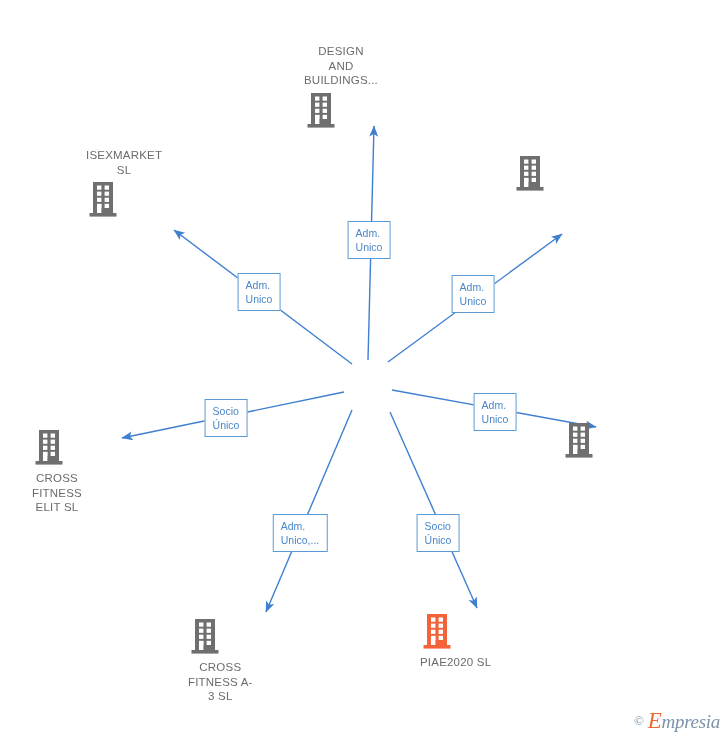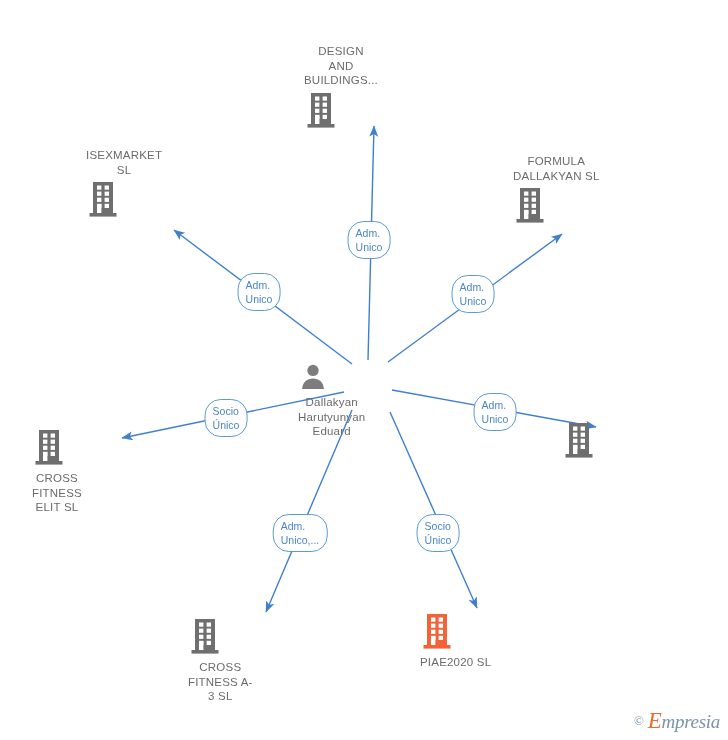--- a/index.html
+++ b/index.html
@@ -46,21 +46,21 @@
     width: 34px;
     height: 40px;
     display: block;
   }
   .node.label-top .node-label { margin-bottom: 3px; }
   .node.label-bottom .node-label { margin-top: 3px; }
 
   .edge-label {
     position: absolute;
     border: 1.4px solid #5b9bd5;
-    border-radius: 16px;
+    border-radius: 0;
     background: #ffffff;
     color: #4a86c8;
     font-size: 10.5px;
     line-height: 14px;
     padding: 4px 7px 4px 7px;
     text-align: left;
     white-space: pre-line;
     box-sizing: border-box;
     transform: translate(-50%, -50%);
   }
@@ -106,29 +106,20 @@
         <line x1="368" y1="360" x2="374" y2="126" stroke="#3f7fd0" stroke-width="1.4" marker-end="url(#arrowhead)"></line>
         <line x1="352" y1="364" x2="174" y2="230" stroke="#3f7fd0" stroke-width="1.4" marker-end="url(#arrowhead)"></line>
         <line x1="388" y1="362" x2="562" y2="234" stroke="#3f7fd0" stroke-width="1.4" marker-end="url(#arrowhead)"></line>
         <line x1="344" y1="392" x2="122" y2="438" stroke="#3f7fd0" stroke-width="1.4" marker-end="url(#arrowhead)"></line>
         <line x1="392" y1="390" x2="596" y2="427" stroke="#3f7fd0" stroke-width="1.4" marker-end="url(#arrowhead)"></line>
         <line x1="352" y1="410" x2="266" y2="612" stroke="#3f7fd0" stroke-width="1.4" marker-end="url(#arrowhead)"></line>
         <line x1="390" y1="412" x2="477" y2="608" stroke="#3f7fd0" stroke-width="1.4" marker-end="url(#arrowhead)"></line>
       </g>
   </svg>
 
-  <div class="node label-bottom" id="node-person-center" style="left:368px; top:362px;">
-    <svg class="node-icon" viewBox="0 0 34 34" style="width:30px;height:30px;">
-      <circle cx="17" cy="9.5" r="6.4" fill="#7d7d7d"></circle>
-      <path d="M4.6 30.5 C5.4 22.4 10.4 18.6 17 18.6 C23.6 18.6 28.6 22.4 29.4 30.5 Z" fill="#7d7d7d"></path>
-    </svg>
-    <div class="node-label">Dallakyan
-Harutyunyan
-Eduard</div>
-  </div>
 
   <div id="nodes-group">
       <div class="node label-top" style="left: 374px; top: 44px;">
         <div class="node-label">DESIGN
 AND
 BUILDINGS...</div>
         <svg viewBox="0 0 34 40" class="node-icon">
           <path d="M7 2 H27 V33 H7 Z" fill="#6f6f6f"></path>
           <rect x="3.5" y="33" width="27" height="3.6" fill="#6f6f6f"></rect>
           <rect x="11" y="5.5" width="4.4" height="4.2" fill="#ffffff"></rect>
@@ -153,22 +144,20 @@
           <rect x="11" y="11.6" width="4.4" height="4.2" fill="#ffffff"></rect>
           <rect x="18.6" y="11.6" width="4.4" height="4.2" fill="#ffffff"></rect>
           <rect x="11" y="17.7" width="4.4" height="4.2" fill="#ffffff"></rect>
           <rect x="18.6" y="17.7" width="4.4" height="4.2" fill="#ffffff"></rect>
           <rect x="11" y="23.8" width="4.4" height="4.2" fill="#ffffff"></rect>
           <rect x="18.6" y="23.8" width="4.4" height="4.2" fill="#ffffff"></rect>
           <rect x="11.0" y="24.0" width="4.4" height="9.0" fill="#ffffff"></rect>
         </svg>
       </div>
       <div class="node label-top" style="left: 583px; top: 154px;">
-        <div class="node-label">FORMULA
-DALLAKYAN  SL</div>
         <svg viewBox="0 0 34 40" class="node-icon">
           <path d="M7 2 H27 V33 H7 Z" fill="#6f6f6f"></path>
           <rect x="3.5" y="33" width="27" height="3.6" fill="#6f6f6f"></rect>
           <rect x="11" y="5.5" width="4.4" height="4.2" fill="#ffffff"></rect>
           <rect x="18.6" y="5.5" width="4.4" height="4.2" fill="#ffffff"></rect>
           <rect x="11" y="11.6" width="4.4" height="4.2" fill="#ffffff"></rect>
           <rect x="18.6" y="11.6" width="4.4" height="4.2" fill="#ffffff"></rect>
           <rect x="11" y="17.7" width="4.4" height="4.2" fill="#ffffff"></rect>
           <rect x="18.6" y="17.7" width="4.4" height="4.2" fill="#ffffff"></rect>
           <rect x="11" y="23.8" width="4.4" height="4.2" fill="#ffffff"></rect>

